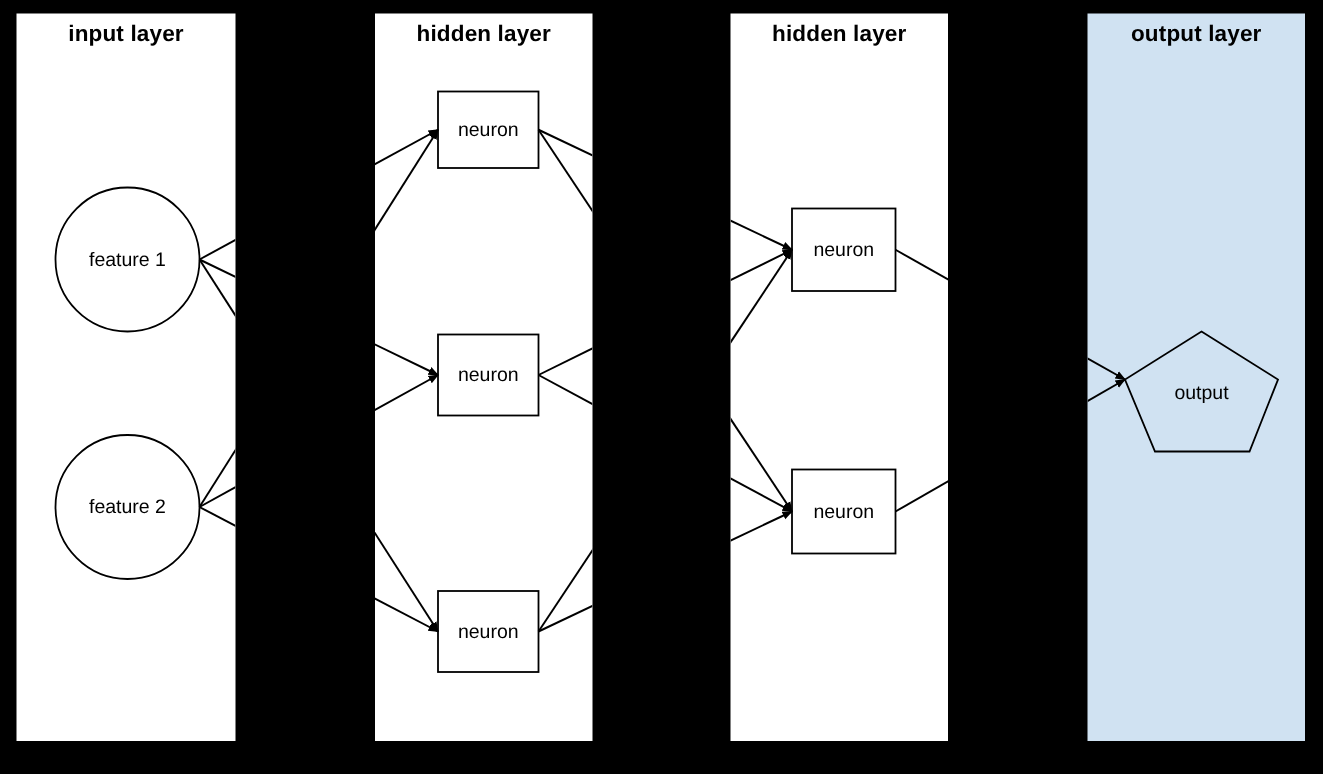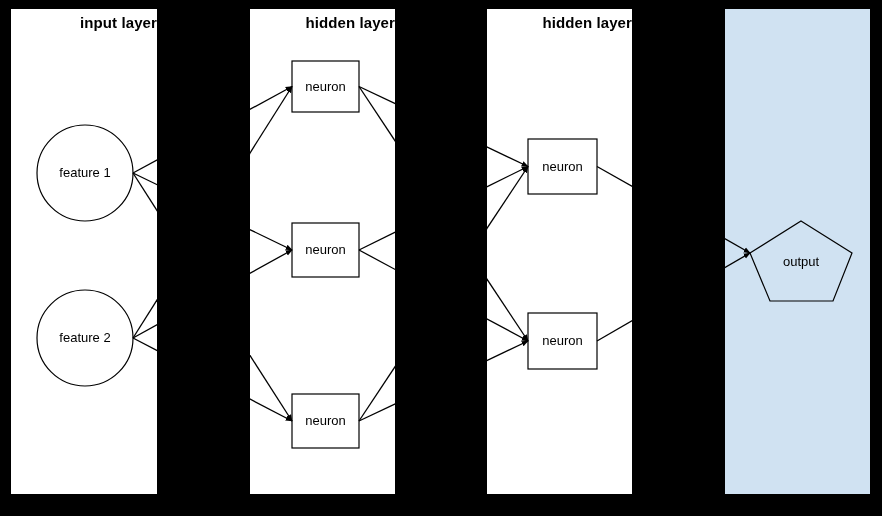--- a/index.html
+++ b/index.html
@@ -17,21 +17,21 @@
   }
   .layer-panel {
     position: absolute;
     overflow: hidden;
     box-sizing: border-box;
   }
   .layer-title {
     position: absolute;
     left: 0;
     right: 0;
-    text-align: right;
+    text-align: center;
     font-size: 15px;
     font-weight: bold;
     color: #000000;
     letter-spacing: 0.1px;
   }
   .layer-svg {
     position: absolute;
     left: 0;
     top: 0;
     pointer-events: none;
@@ -151,15 +151,16 @@
             <path d="M 0 1 L 10 5 L 0 9 z" fill="#000"></path>
           </marker>
         </defs>
         <line x1="597" y1="166.5" x2="750" y2="253" class="edge" marker-end="url(#arrow-output)"></line>
         <line x1="597" y1="341" x2="750" y2="253" class="edge" marker-end="url(#arrow-output)"></line>
         <g>
           <polygon points="801,221 852,253 833,301 770,301 750,253" class="shape" fill="#d0e2f2"></polygon>
           <text x="801" y="266" text-anchor="middle" class="node-label">output</text>
         </g>
       </svg>
+    <div class="layer-title" id="title-output" style="top: 5px;">output layer</div>
   </div>
 
 </div>
 
 </body></html>

